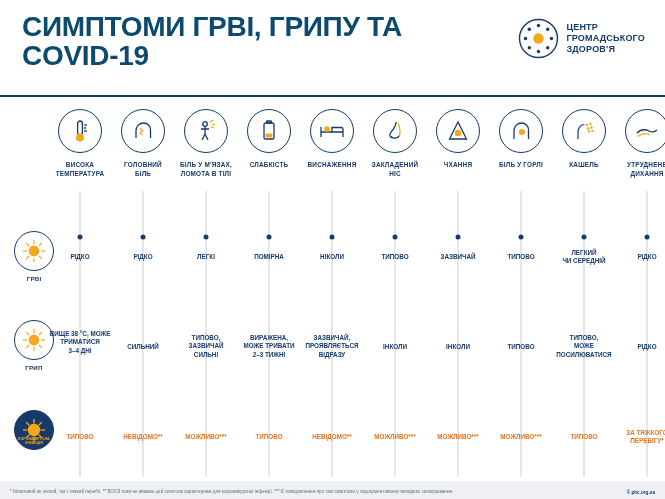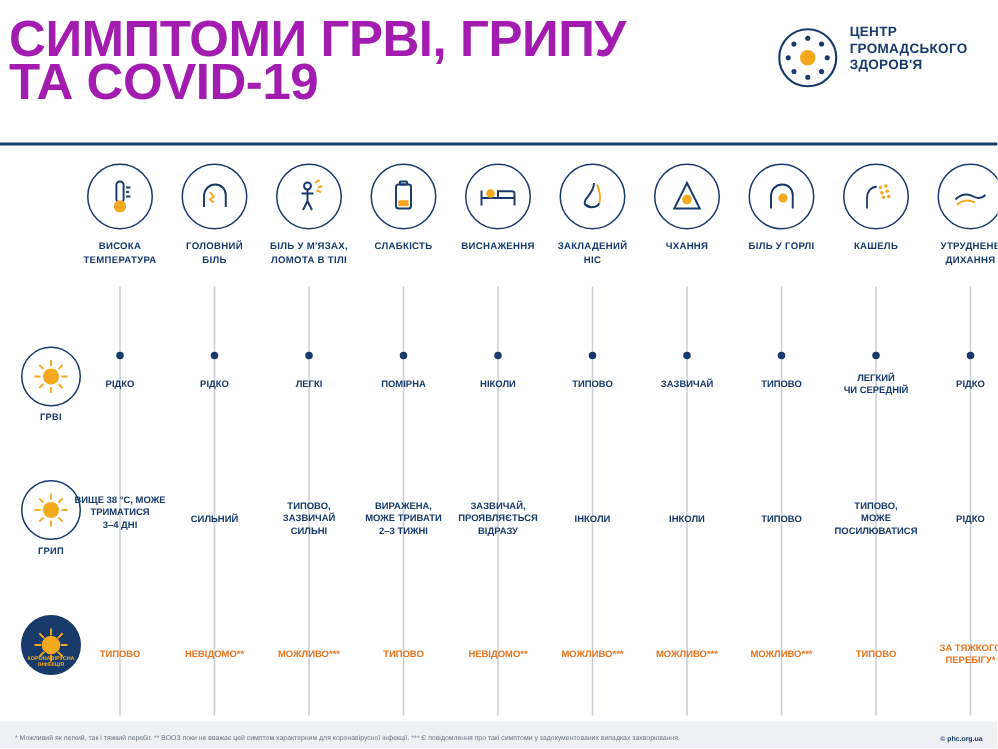--- a/index.html
+++ b/index.html
@@ -12,28 +12,28 @@
     overflow: hidden;
   }
   .page { position:absolute; inset:0; }
 
   
   .header {
     position:absolute; left:0; top:0; width:665px; height:95px;
     background:#ffffff;
   }
   .title {
-    position:absolute; left:6px; top:12px; width:430px;
-    font-size:34px; line-height:29px; font-weight:bold;
-    color:#a21caf; letter-spacing:-0.3px;
+    position:absolute; left:22px; top:12px; width:430px;
+    font-size:28px; line-height:29px; font-weight:bold;
+    color:#0c4a6e; letter-spacing:-0.3px;
     text-transform:uppercase;
   }
   .logo-wrap {
     position:absolute; right:20px; top:16px;
-    display:flex; gap:5px;
+    display:flex; align-items:center; gap:5px;
   }
   .logo-mark { width:45px; height:45px; position:relative; }
   .logo-text {
     font-size:9px; line-height:11px; font-weight:bold; color:#173a6b;
     text-transform:uppercase; letter-spacing:0.2px;
   }
   .divider {
     position:absolute; left:0; top:95px; width:665px; height:2px;
     background:#173a6b;
   }

